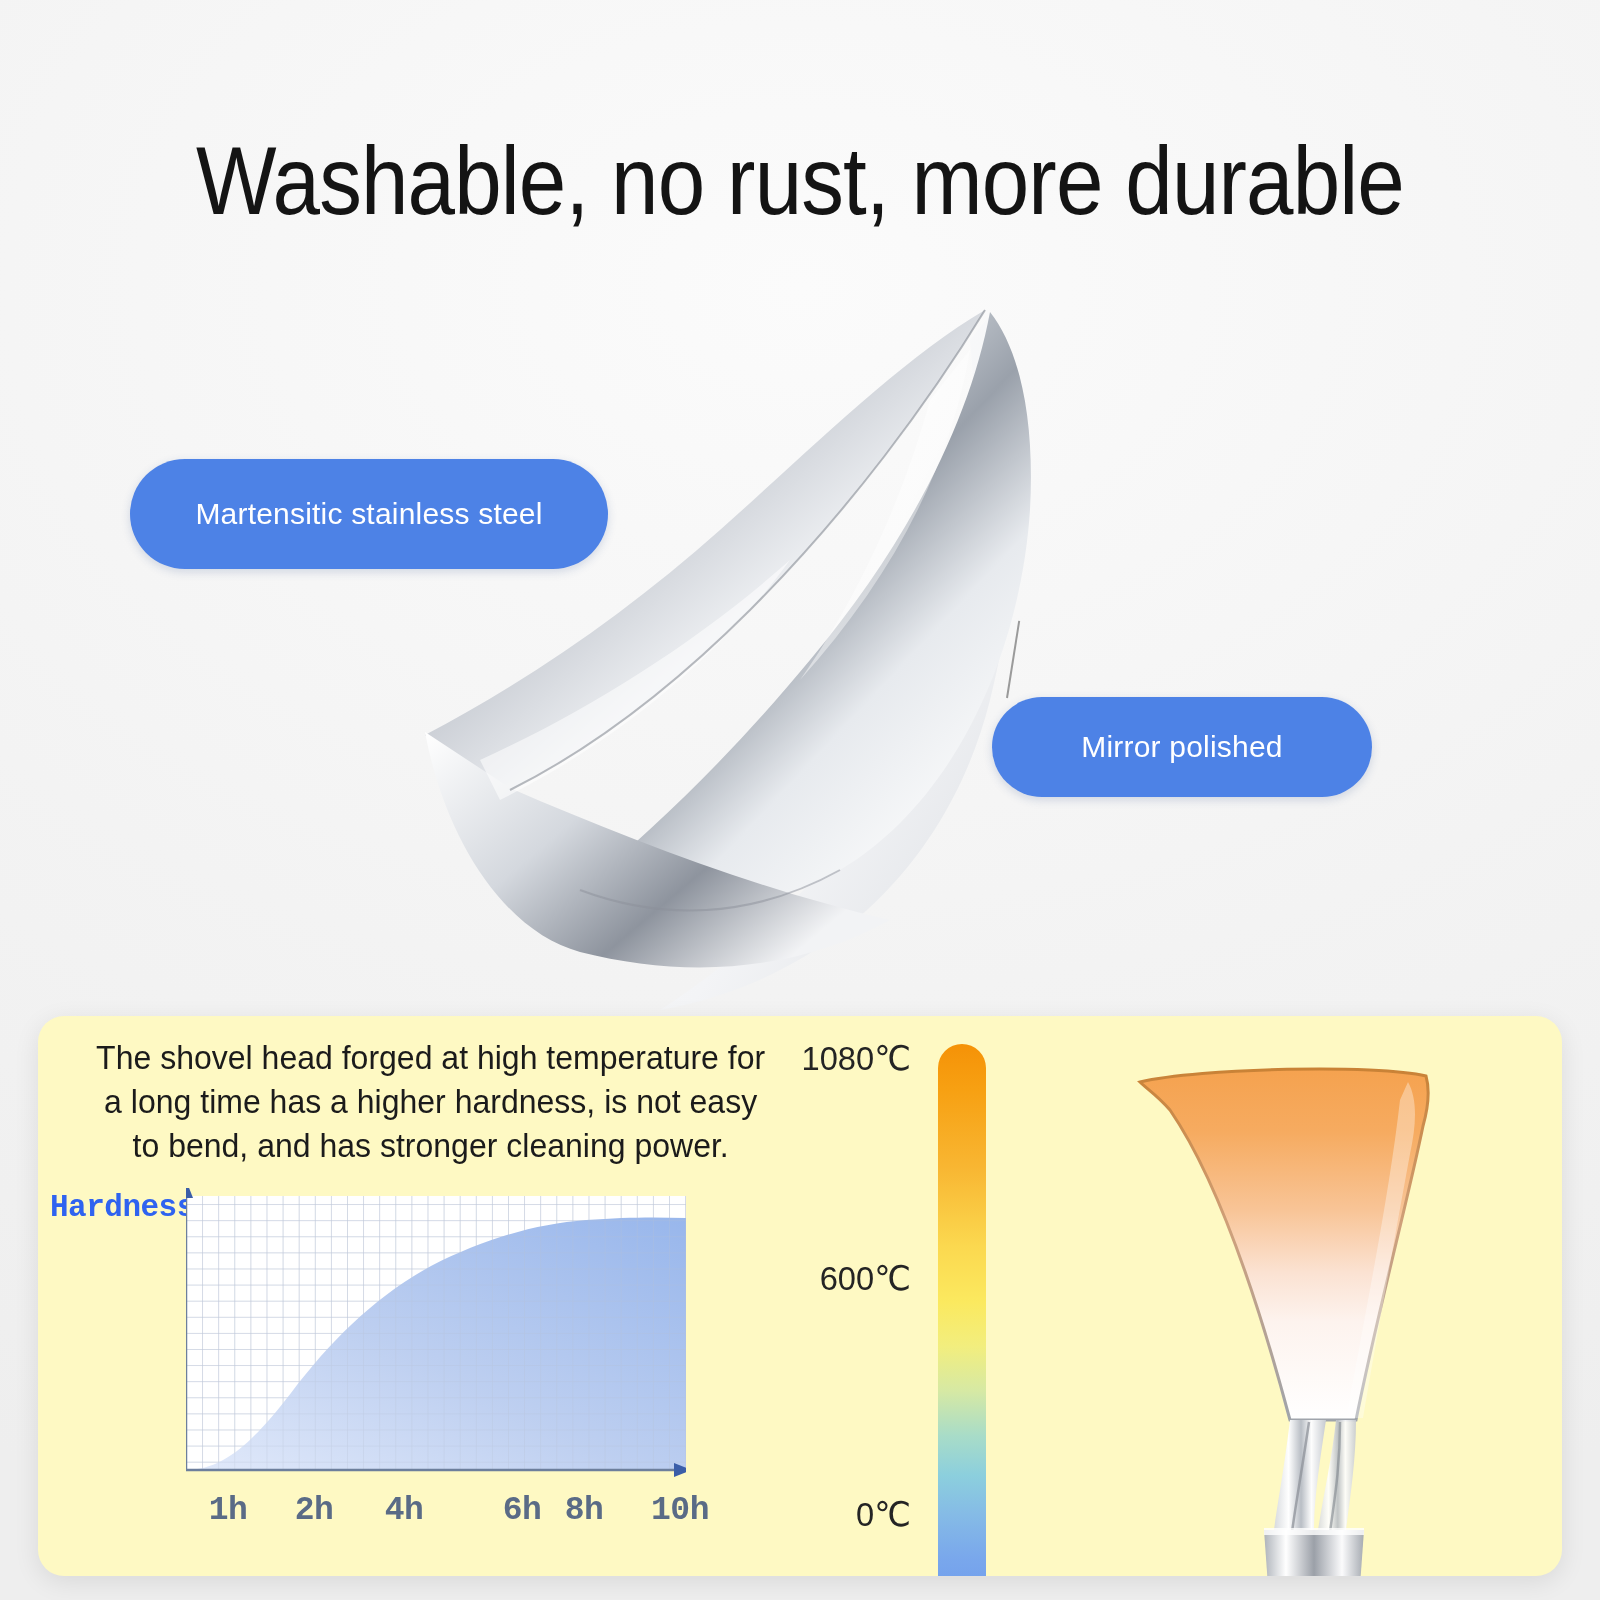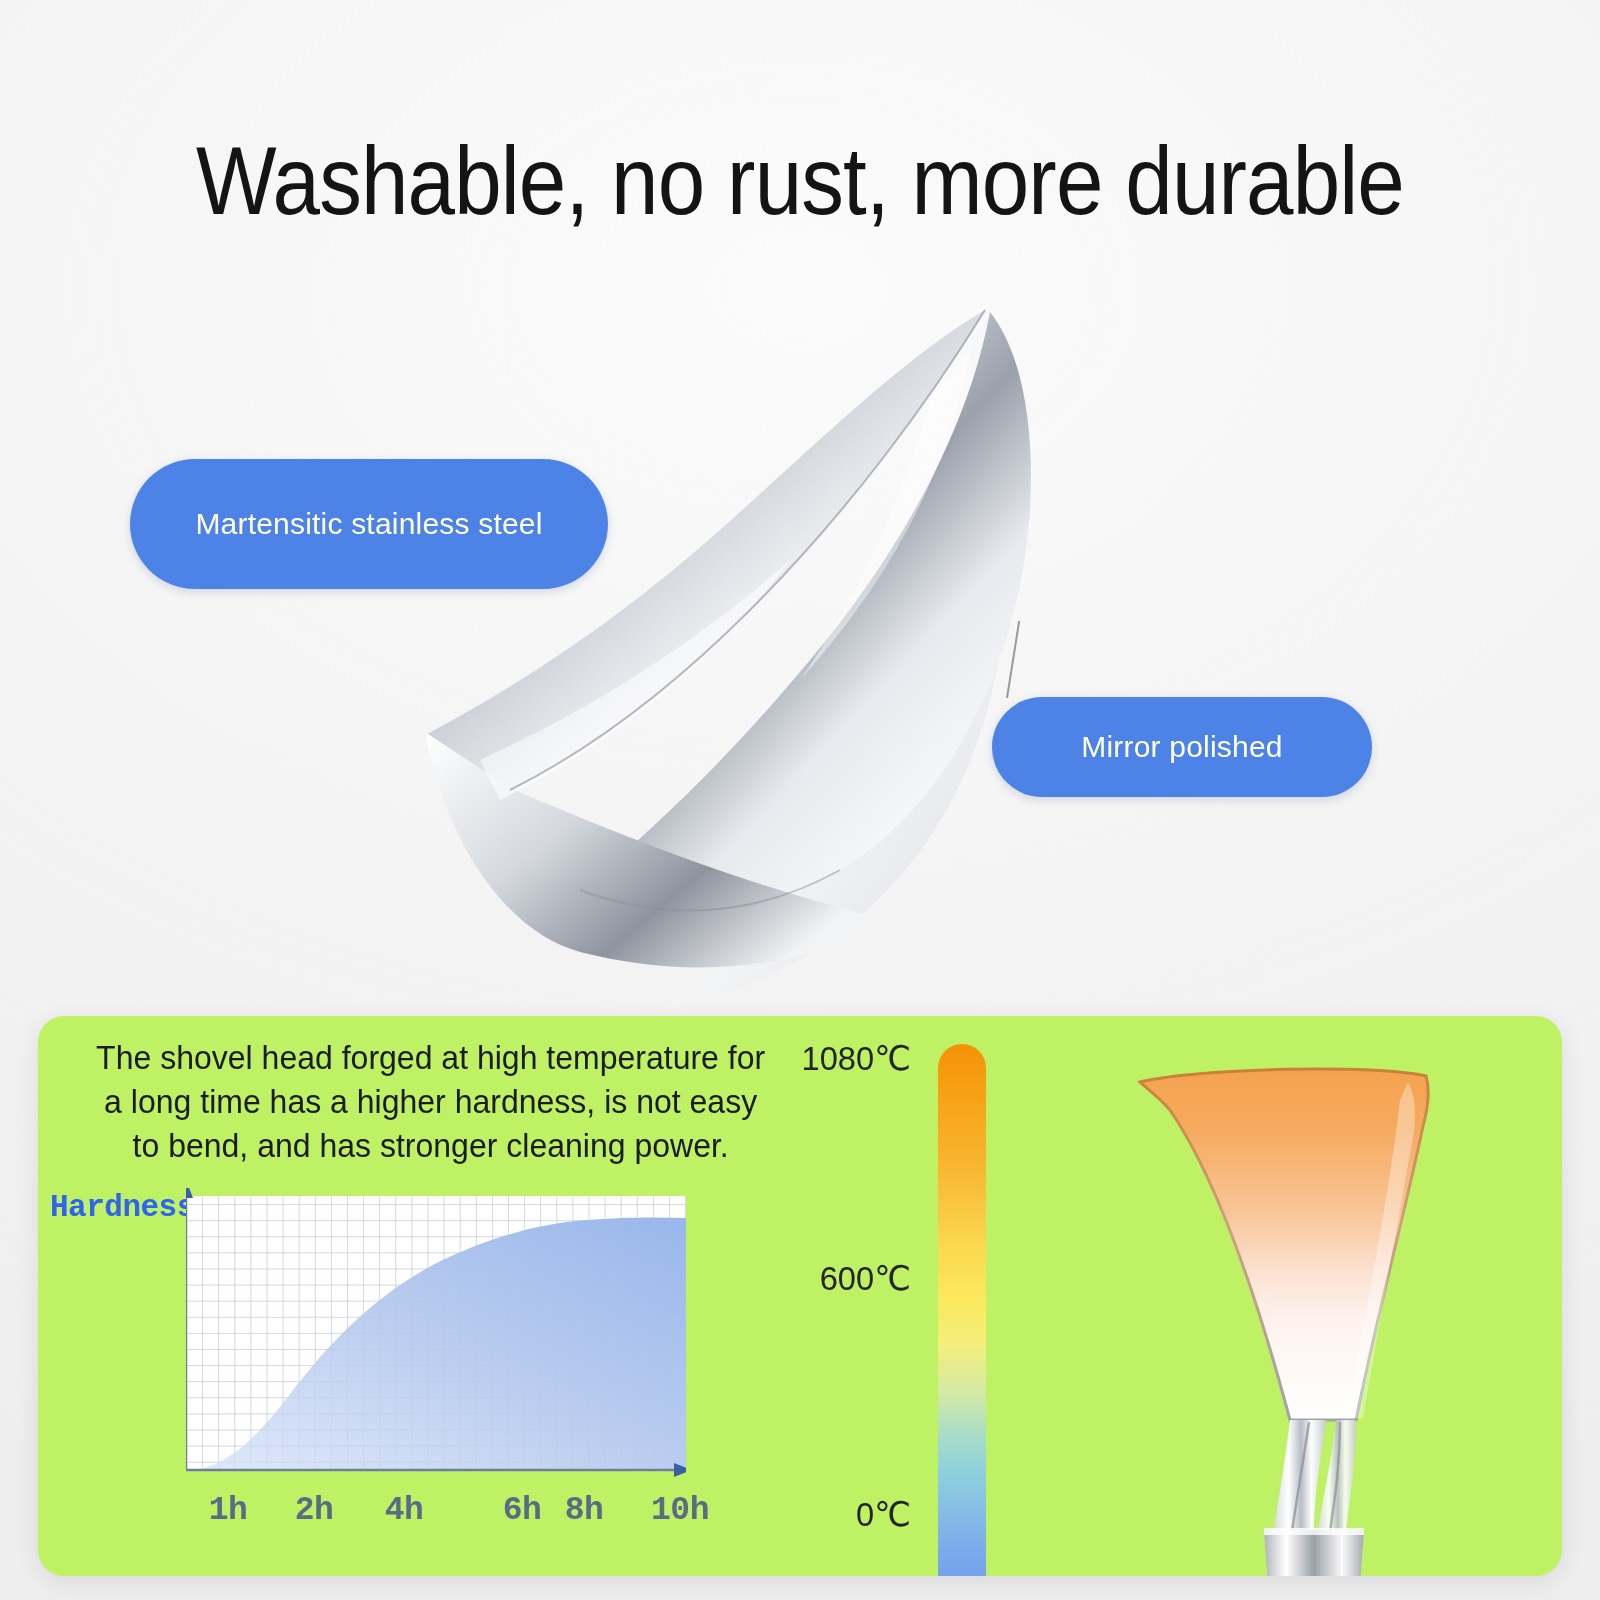--- a/index.html
+++ b/index.html
@@ -37,32 +37,32 @@
     position:absolute;
     background:#4d82e6;
     color:#ffffff;
     border-radius:999px;
     display:flex;align-items:center;justify-content:center;
     font-size:30px;
     letter-spacing:.2px;
     box-shadow:0 3px 10px rgba(40,70,140,.18);
     white-space:nowrap;
   }
-  #pill-steel{left:130px;top:459px;width:478px;height:130px;}
+  #pill-steel{left:130px;top:459px;width:478px;height:110px;}
   #pill-mirror{left:992px;top:687px;width:380px;height:100px;margin-top:10px;}
 
   .leader{
     position:absolute;background:#9a9a9a;
   }
   #leader-mirror{left:1006px;top:620px;width:2px;height:78px;transform:rotate(9deg);transform-origin:bottom center;}
 
   
   .card{
     position:absolute;left:38px;top:1016px;width:1524px;height:560px;
-    background:#bef264;
+    background:#fef9c3;
     border-radius:26px;
     box-shadow:0 6px 26px rgba(0,0,0,.09);
     overflow:hidden;
   }
   
   .para{
     position:absolute;left:58px;top:20px;width:690px;
     text-align:center;
     font-size:33px;
     line-height:44px;

